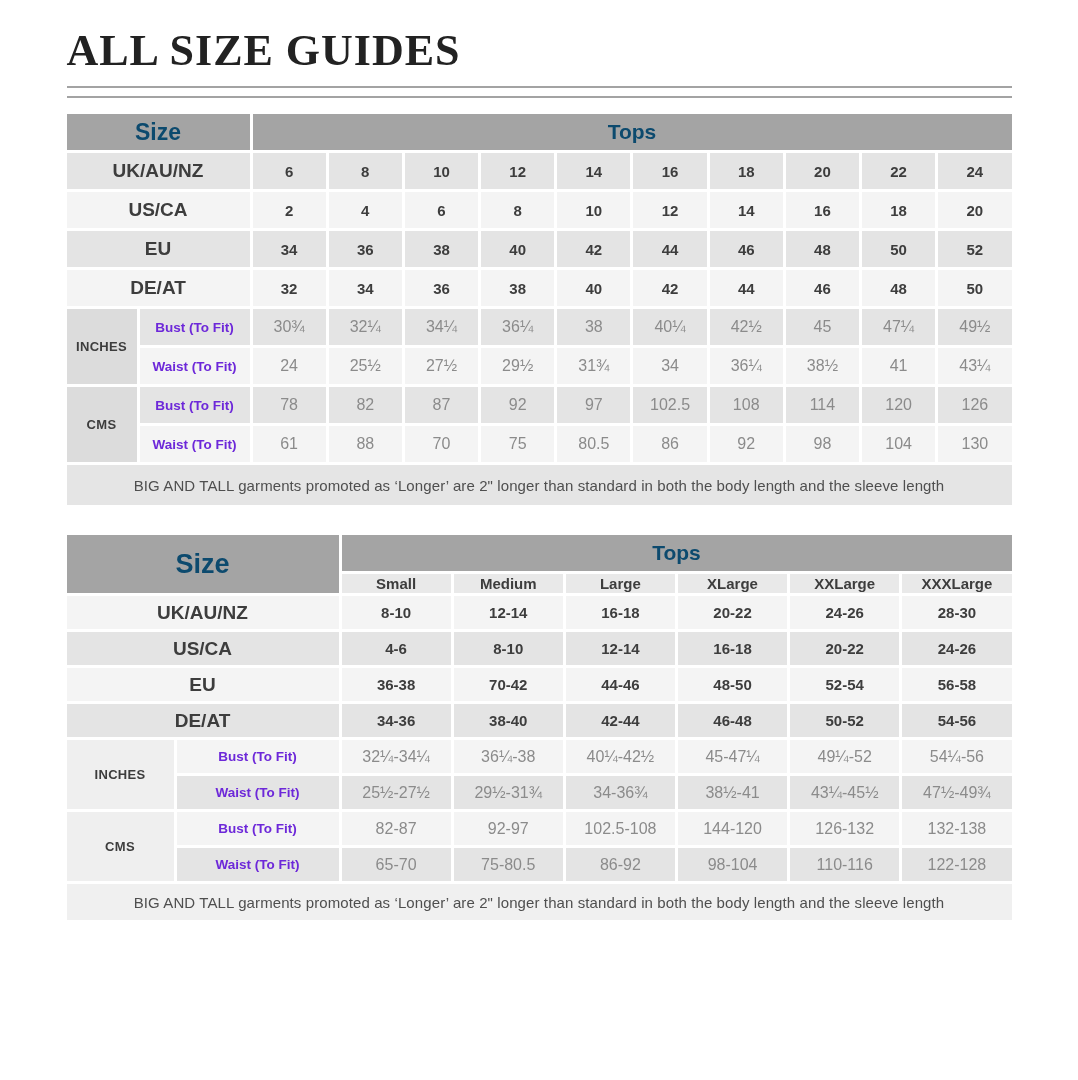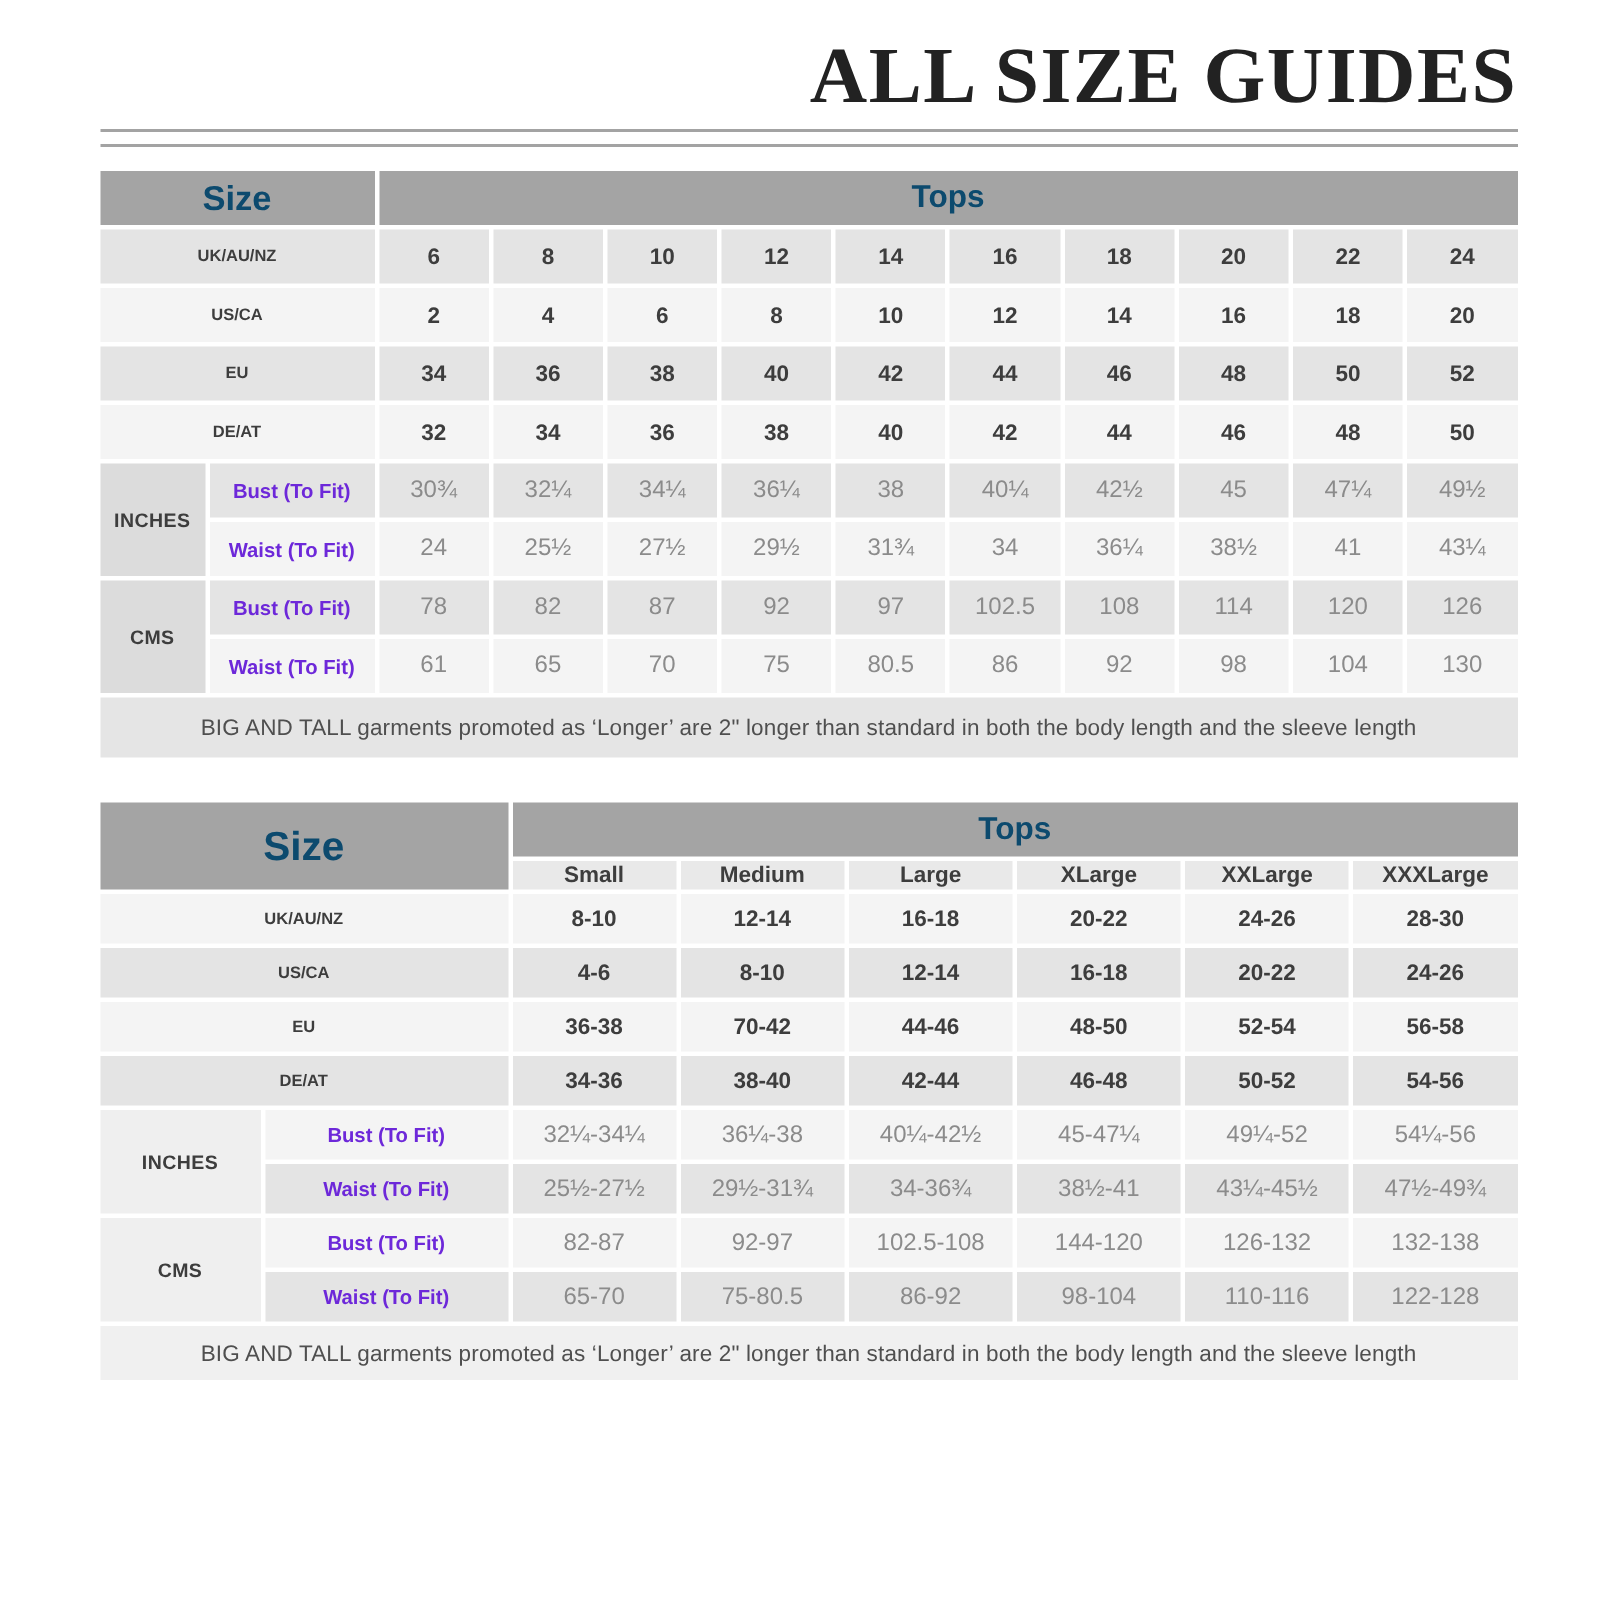--- a/index.html
+++ b/index.html
@@ -4,22 +4,22 @@
 <style>
   html,body{margin:0;padding:0;background:#fff;}
   .page{
     width:1078px;height:1080px;background:#fff;overflow:hidden;
     font-family:"Liberation Sans","DejaVu Sans",sans-serif;
     box-sizing:border-box;
   }
   .content{width:945px;margin:0 auto;padding-top:24px;}
   .page-title{
     font-family:"Liberation Serif","DejaVu Serif",serif;
-    font-size:53px;font-weight:bold;color:#222;
-    text-align:right;letter-spacing:1px;line-height:54px;margin:0;
+    font-size:44px;font-weight:bold;color:#222;
+    text-align:left;letter-spacing:1px;line-height:54px;margin:0;
   }
   .divider{height:2px;background:#a3a3a3;border:0;margin:8px 0 0 0;}
   .intro{
     text-align:center;color:#6d6d6d;font-size:17px;line-height:22px;
     margin:11px 0 12px 0;letter-spacing:0.2px;font-weight:400;
   }
   table{
     border-collapse:separate;border-spacing:3px;
     width:951px;margin-left:-3px;table-layout:fixed;
   }
@@ -34,21 +34,21 @@
   #grouped-table th.group{font-size:21px;}
   th.colhead{background:#e9e9e9;color:#3d3d3d;font-size:15px;font-weight:bold;}
   
   tr.rd > td{background:#e4e4e4;}
   tr.rl > td{background:#f4f4f4;}
   #standard-table td.unit{background:#dcdcdc;}
   #grouped-table td.unit{background:#efefef;}
   #standard-table tr.note-row > td{background:#e5e5e5;}
   #grouped-table tr.note-row > td{background:#f0f0f0;}
   
-  td.rowlbl{font-weight:bold;color:#3d3d3d;font-size:11px;}
+  td.rowlbl{font-weight:bold;color:#3d3d3d;font-size:19px;}
   td.sublbl{font-weight:bold;color:#6d28d9;font-size:13.5px;}
   td.unit{font-weight:bold;color:#3d3d3d;font-size:13px;letter-spacing:0.3px;}
   td.vb{font-weight:bold;color:#3d3d3d;font-size:15px;}
   td.vl{font-weight:400;color:#8b8b8b;font-size:16px;}
   td.note{font-size:15px;color:#4f4f4f;letter-spacing:0.1px;}
   
   #standard-table tr{height:36px;}
   #standard-table tr.note-row{height:40px;}
   #grouped-table tr.hrow1{height:36px;}
   #grouped-table tr.hrow2{height:19px;}
@@ -173,21 +173,21 @@
             <td class="vl">97</td>
             <td class="vl">102.5</td>
             <td class="vl">108</td>
             <td class="vl">114</td>
             <td class="vl">120</td>
             <td class="vl">126</td>
           </tr>
           <tr class="rl">
             <td class="sublbl">Waist (To Fit)</td>
             <td class="vl">61</td>
-            <td class="vl">65</td>
+            <td class="vl">88</td>
             <td class="vl">70</td>
             <td class="vl">75</td>
             <td class="vl">80.5</td>
             <td class="vl">86</td>
             <td class="vl">92</td>
             <td class="vl">98</td>
             <td class="vl">104</td>
             <td class="vl">130</td>
           </tr>
           <tr class="note-row rd">

